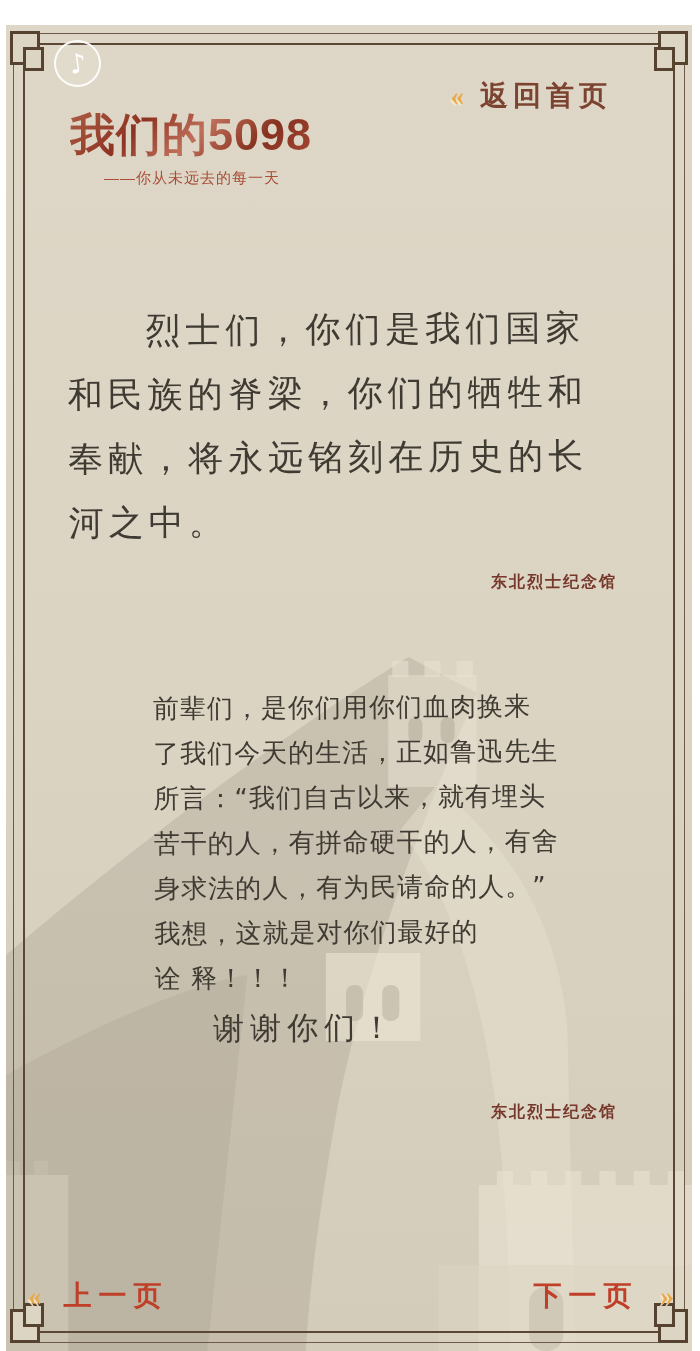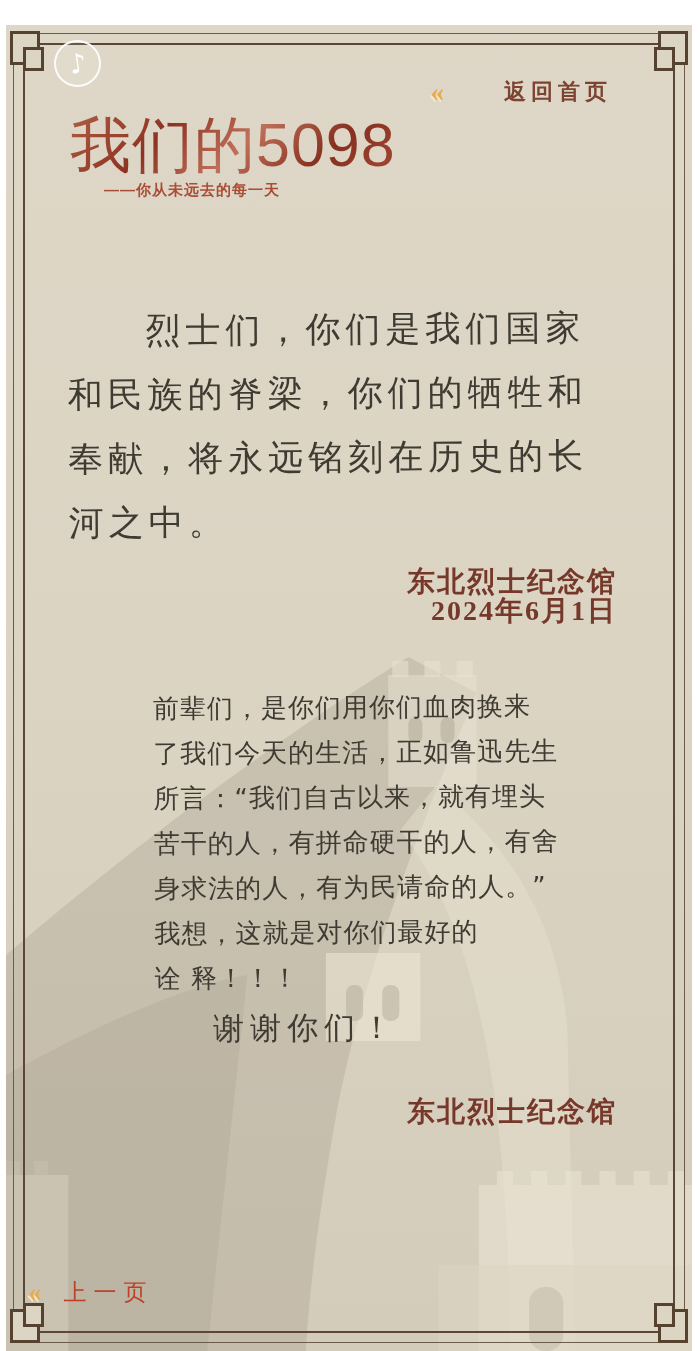--- a/index.html
+++ b/index.html
@@ -32,52 +32,52 @@
              display:flex;align-items:center;justify-content:center;cursor:pointer;padding:0;}
   .music-btn .note{color:#ffffff;font-size:27px;line-height:1;transform:rotate(-8deg);
                    font-family:"DejaVu Sans",sans-serif;}
 
   
   .back-link{position:absolute;top:52px;right:80px;display:flex;align-items:center;gap:16px;
              text-decoration:none;cursor:pointer;}
   .gold-chev{color:#e9a94a;font-weight:bold;font-size:27px;line-height:1;
              text-shadow:-1.5px 1.5px 0 rgba(250,233,196,.85);
              font-family:"Liberation Serif",serif;}
-  .back-label{color:#7c4331;font-weight:bold;font-size:22px;letter-spacing:5px;
-              font-family:"Liberation Serif",serif;margin-left:44px;}
+  .back-label{color:#7c4331;font-weight:bold;font-size:28px;letter-spacing:5px;
+              font-family:"Liberation Serif",serif;}
 
   
-  .logo{position:absolute;left:64px;top:80px;font-size:61px;font-weight:400;letter-spacing:1px;
+  .logo{position:absolute;left:64px;top:80px;font-size:45px;font-weight:700;letter-spacing:1px;
         font-family:"Liberation Sans",sans-serif;
         background:linear-gradient(135deg,#b06048 0%,#8e3322 30%,#c0705a 52%,#86301f 75%,#a84b38 100%);
         -webkit-background-clip:text;background-clip:text;color:transparent;}
-  .logo-sub{position:absolute;left:98px;top:156px;font-size:15px;font-weight:bold;
+  .logo-sub{position:absolute;left:98px;top:144px;font-size:15px;font-weight:normal;
             color:#a94d37;letter-spacing:1px;}
 
   
   .letter{position:absolute;color:#3f3b33;
           font-family:"DejaVu Sans",cursive;transform:rotate(-0.4deg);}
   .hw-line{white-space:nowrap;}
   .letter1{left:62px;top:272px;width:575px;font-size:35px;line-height:64px;letter-spacing:5px;}
   .letter1 .indent{padding-left:78px;}
   .letter2{left:148px;top:660px;width:440px;font-size:26px;line-height:45px;letter-spacing:1px;}
   .letter2 .signoff{font-size:31px;line-height:54px;padding-left:58px;letter-spacing:6px;}
 
   
-  .sig{position:absolute;right:75px;text-align:right;color:#76382b;font-weight:bold;
-       font-size:28px;line-height:29px;letter-spacing:2px;font-family:"Liberation Serif",serif;}
+  .sig{position:absolute;right:75px;text-align:left;color:#76382b;font-weight:bold;
+       font-size:16px;line-height:29px;letter-spacing:2px;font-family:"Liberation Serif",serif;}
   .sig1{top:542px;}
   .sig2{top:1072px;}
 
   
   .pag{position:absolute;top:1252px;display:flex;align-items:center;gap:22px;
        text-decoration:none;cursor:pointer;}
   .pag.prev{left:22px;}
   .pag.next{right:18px;}
-  .pag-label{color:#bf3f28;font-weight:normal;font-size:23px;letter-spacing:7px;
+  .pag-label{color:#bf3f28;font-weight:bold;font-size:28px;letter-spacing:7px;
              font-family:"Liberation Serif",serif;}
 </style>
 </head>
 <body>
 
 <div class="stage">
   <div class="paper">
 
     <svg class="bg" viewBox="0 0 682 1326" preserveAspectRatio="none">
       <path d="M0,930 C140,810 290,700 400,632 L468,668 C420,780 360,930 330,1080 C312,1180 302,1260 298,1326 L0,1326 Z" fill="#a69d8b" opacity="0.32"></path>
@@ -134,36 +134,39 @@
       <div class="logo-sub">——你从未远去的每一天</div>
 
       <div class="letter letter1">
         <div class="hw-line indent">烈士们，你们是我们国家</div>
         <div class="hw-line">和民族的脊梁，你们的牺牲和</div>
         <div class="hw-line">奉献，将永远铭刻在历史的长</div>
         <div class="hw-line">河之中。</div>
       </div>
       <div class="sig sig1">
         <div>东北烈士纪念馆</div>
-        <div>2024年6月1日</div>
       </div>
 
       <div class="letter letter2">
         <div class="hw-line">前辈们，是你们用你们血肉换来</div>
         <div class="hw-line">了我们今天的生活，正如鲁迅先生</div>
         <div class="hw-line">所言：“我们自古以来，就有埋头</div>
         <div class="hw-line">苦干的人，有拼命硬干的人，有舍</div>
         <div class="hw-line">身求法的人，有为民请命的人。”</div>
         <div class="hw-line">我想，这就是对你们最好的</div>
         <div class="hw-line">诠 释！！！</div>
         <div class="hw-line signoff">谢谢你们！</div>
       </div>
       <div class="sig sig2">
         <div>东北烈士纪念馆</div>
       </div>
 
       <a class="pag prev">
         <span class="gold-chev">«</span>
         <span class="pag-label">上一页</span>
       </a>
+      <a class="pag next">
+        <span class="pag-label">下一页</span>
+        <span class="gold-chev">»</span>
+      </a>
     </div>
   </div>
 </div>
 
 </body></html>

